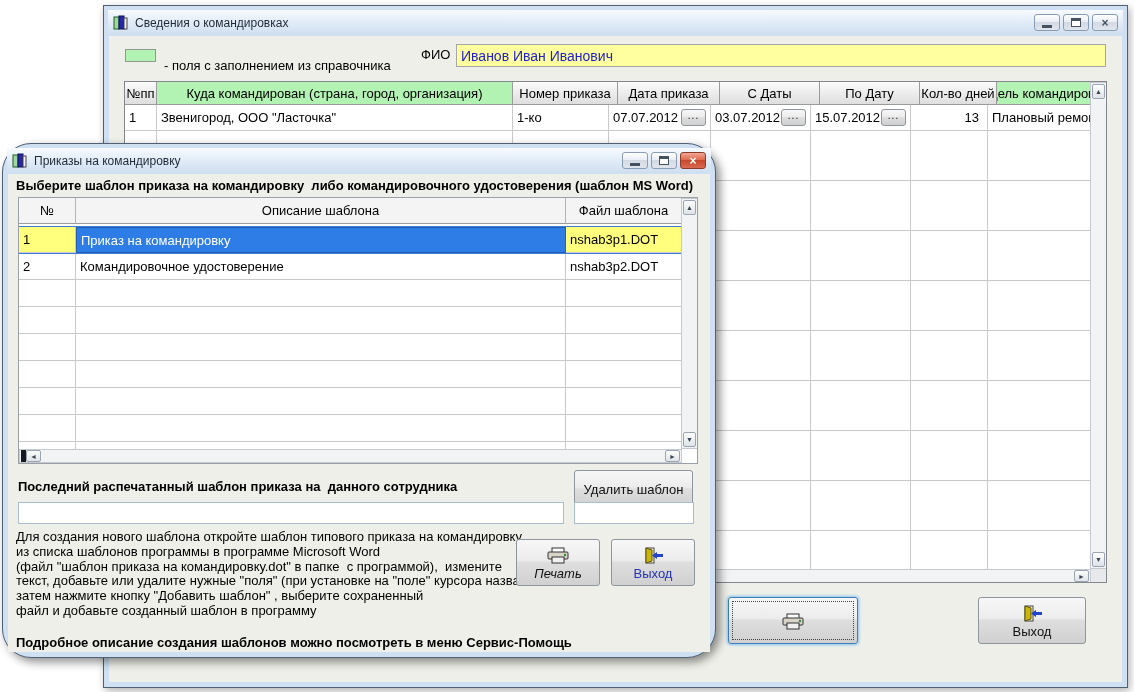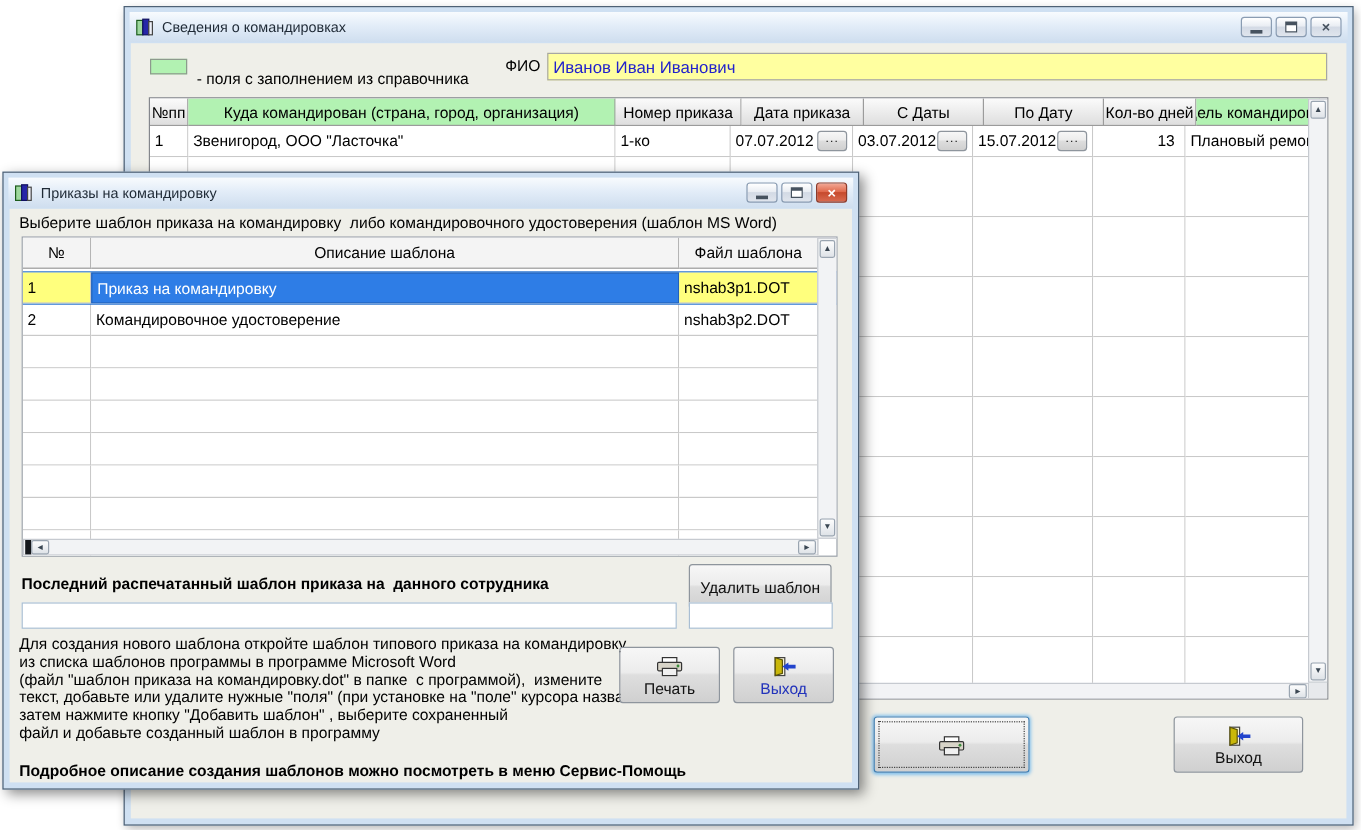--- a/index.html
+++ b/index.html
@@ -68,22 +68,22 @@
   .mrow{display:flex;height:26px;}
   .main-grid .erow{height:50px;}
   .right-num{justify-content:flex-end;padding-right:8px;}
   .main-vscroll{left:965px;top:0;width:17px;height:487px;}
   .main-hscroll{left:0;top:487px;width:966px;height:14px;justify-content:flex-end;}
   .main-corner{left:966px;top:487px;width:16px;height:14px;}
   .trip-btn{position:absolute;left:619px;top:561px;width:130px;height:47px;}
   .main-exit-btn{position:absolute;left:869px;top:561px;width:108px;height:47px;}
 
   
-  #dialog-win{left:2px;top:143px;width:714px;height:515px;box-shadow:4px 4px 10px rgba(0,0,0,.45);z-index:10;}
-  .instruction{position:absolute;left:8px;top:4px;font-size:13px;font-weight:normal;white-space:pre;text-align:center;}
+  #dialog-win{left:2px;top:143px;width:714px;height:515px;box-shadow:4px 4px 10px rgba(0,0,0,.45);z-index:10;border-radius:29px;}
+  .instruction{position:absolute;left:8px;top:4px;font-size:13px;font-weight:bold;white-space:pre;text-align:center;}
   .dlg-table{position:absolute;left:10px;top:23px;width:680px;height:267px;background:#fff;
     border:1px solid #9aa0a8;overflow:hidden;}
   .dheader{display:flex;height:26px;}
   .dheader .hcell{background:#f4f4f4;border-right:1px solid #b4b4b4;border-bottom:1px solid #9b9b9b;}
   .drow{display:flex;height:27px;}
   .drow.first{margin-top:3px;height:26px;}
   .drow.sel{outline:1px solid #3b7fd4;}
   .cell-sel-yellow{background:#ffff7d;}
   .cell-sel-blue{background:#2e7de6;color:#fff;border:1px solid #2361b8;}
   .dlg-grid .erow{height:27px;}
@@ -91,21 +91,21 @@
   .dlg-hscroll{left:0;top:251px;width:663px;height:14px;}
   .dlg-hspacer{flex:1;}
   .add-btn{position:absolute;left:436px;top:296px;width:119px;height:27px;}
   .del-btn{position:absolute;left:566px;top:296px;width:119px;height:38px;}
   .last-label{position:absolute;left:10px;top:305px;font-size:13px;font-weight:bold;white-space:pre;}
   .field1{left:10px;top:328px;width:546px;height:22px;}
   .field2{left:566px;top:328px;width:120px;height:22px;}
   .info-block{position:absolute;left:8px;top:356px;}
   .info-line{font-size:13px;line-height:14.8px;white-space:pre;}
   .info-bold{position:absolute;left:8px;top:461px;font-size:13px;font-weight:bold;white-space:pre;}
-  .print-btn{position:absolute;left:508px;top:365px;width:84px;height:47px;}
+  .print-btn{position:absolute;left:508px;top:365px;width:84px;height:47px;font-style:italic;}
   .dlg-exit-btn{position:absolute;left:603px;top:365px;width:84px;height:47px;}
   .blue-label{color:#2233bb;}
   .icon16{width:16px;height:16px;flex:none;}
 </style>
 </head>
 <body>
 
 <div class="stage">
 
   <div class="window" id="main-win">

